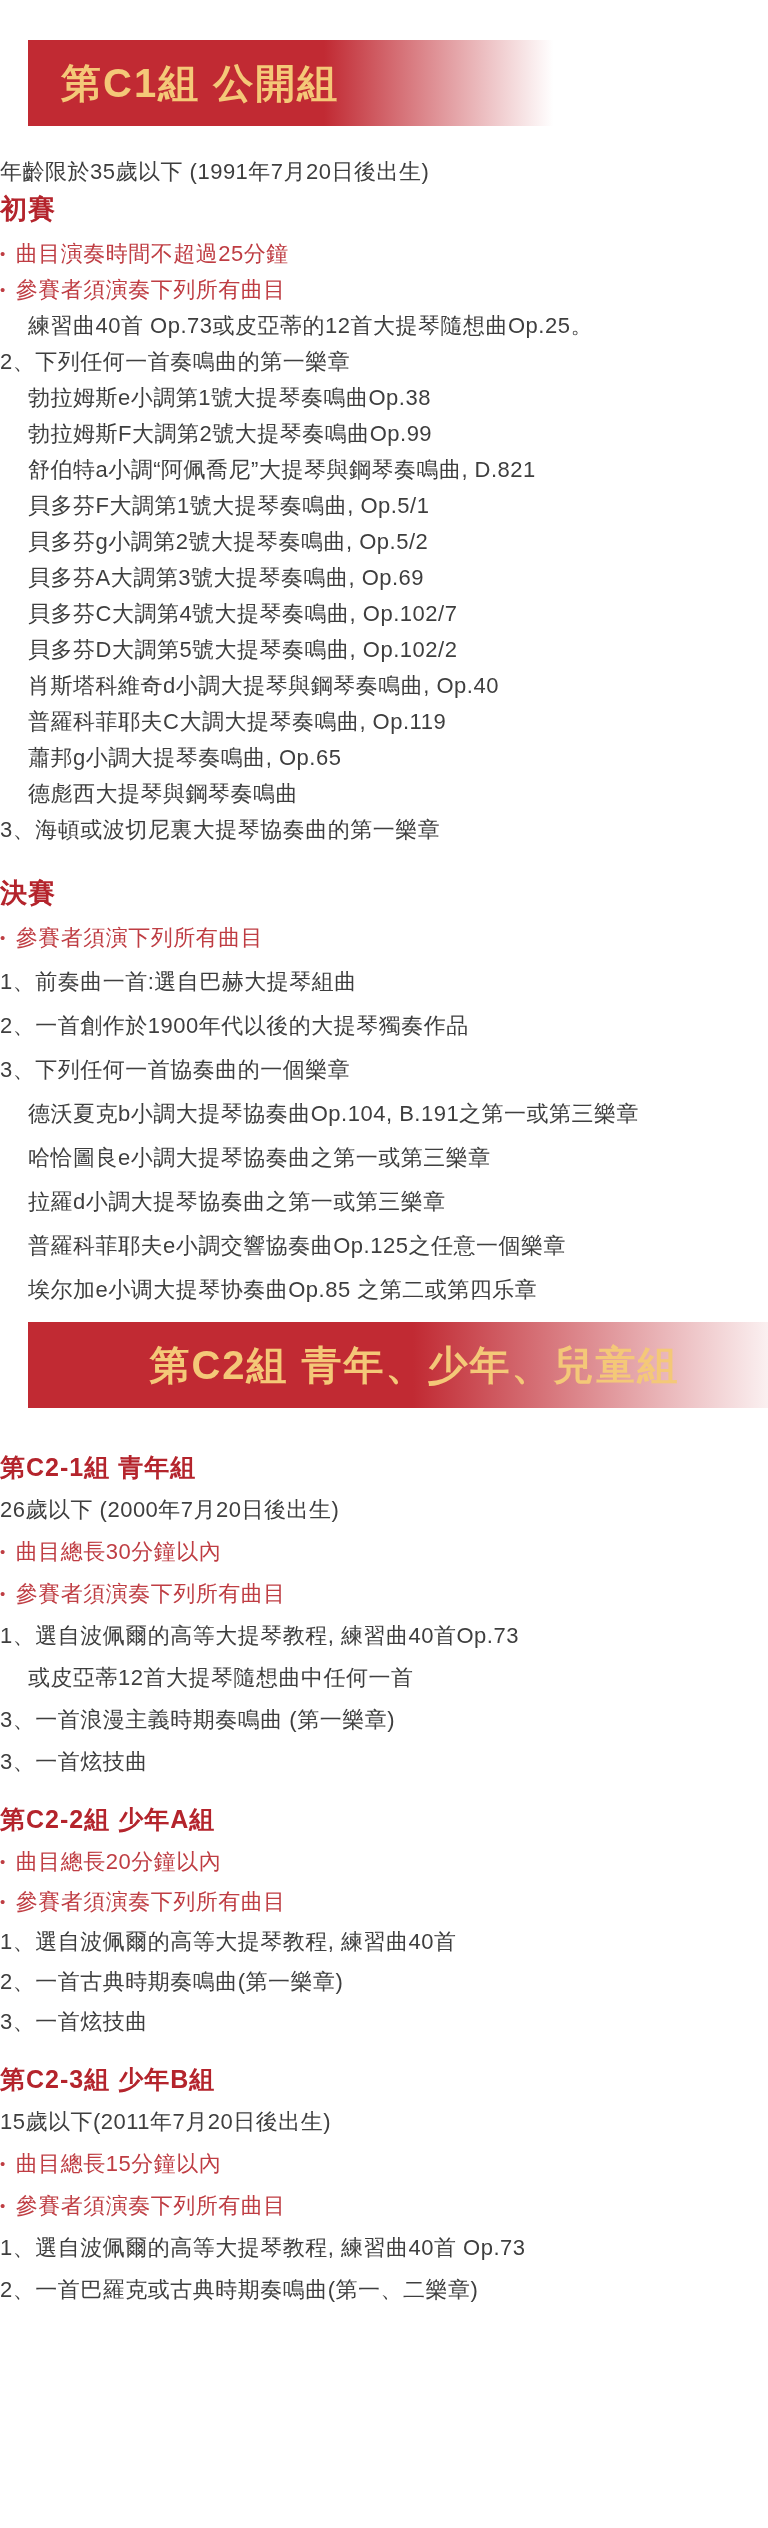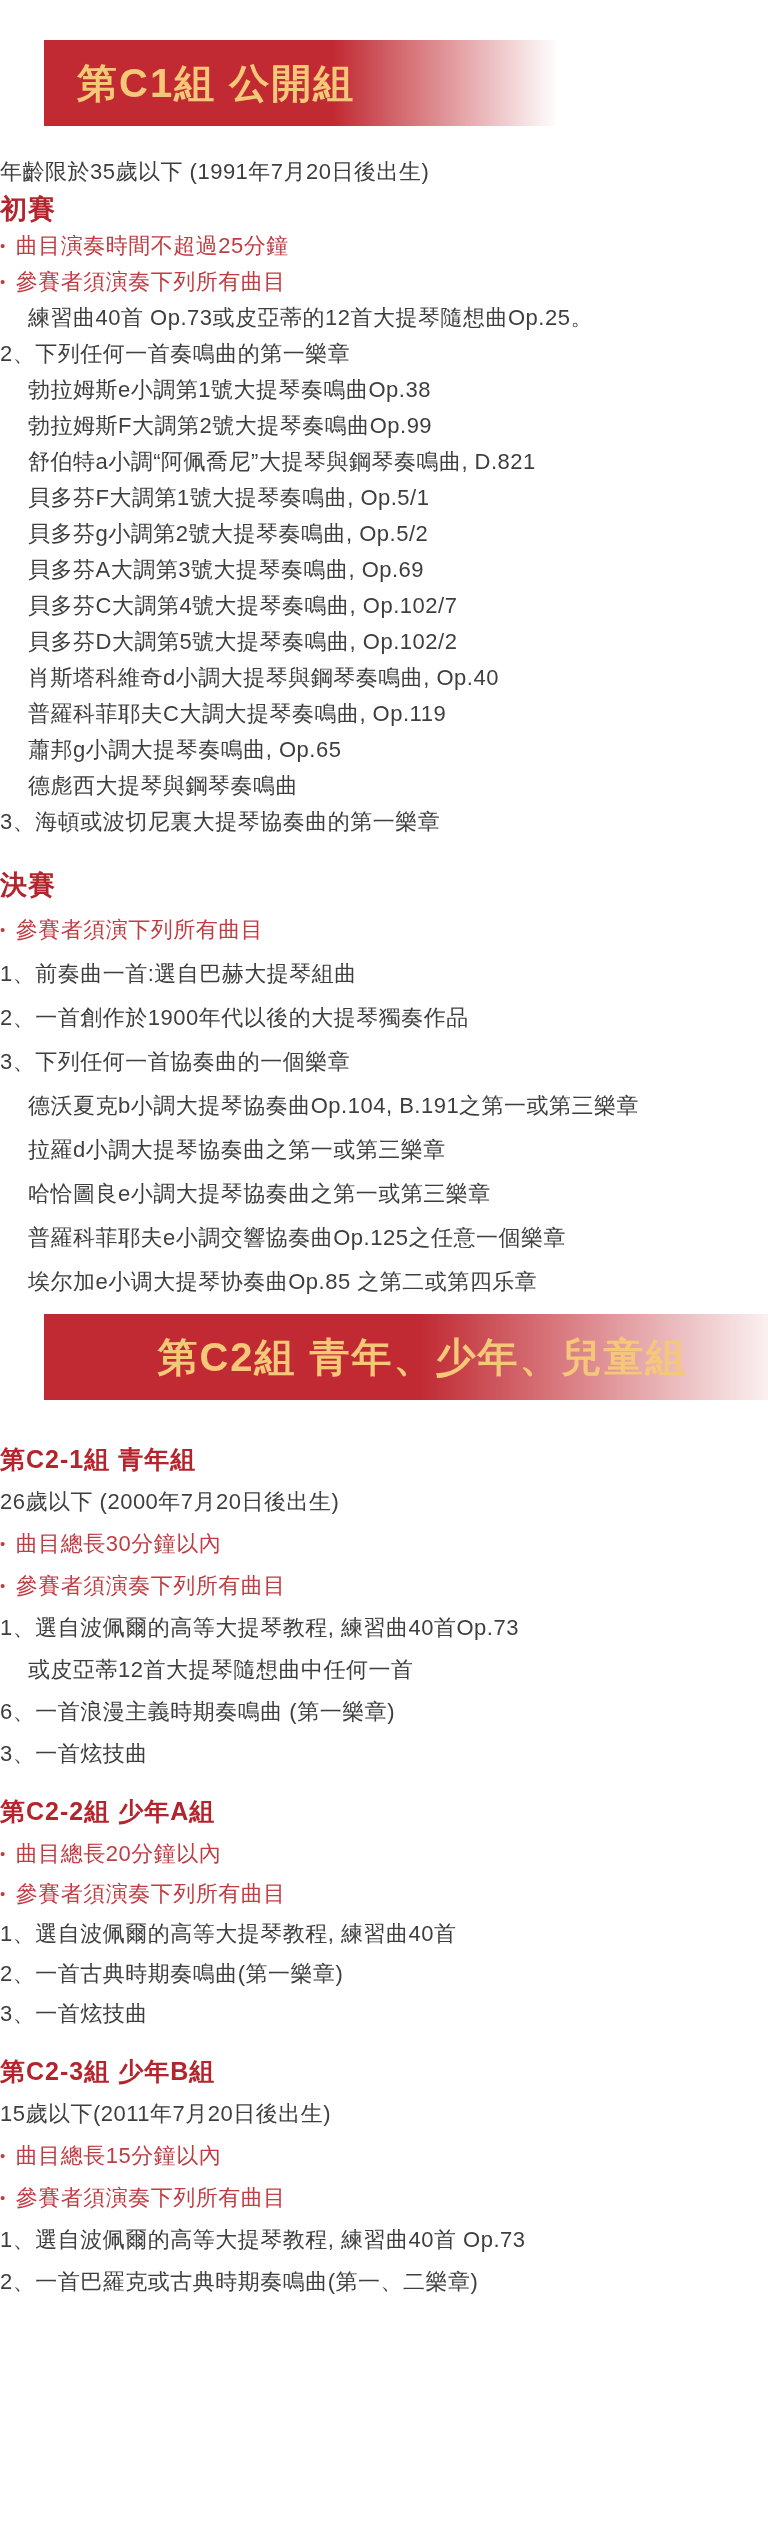--- a/index.html
+++ b/index.html
@@ -6,21 +6,21 @@
   html, body { background: #ffffff; }
   body {
     width: 768px; height: 2528px; overflow: hidden;
     font-family: "Liberation Sans", "DejaVu Sans", sans-serif;
     background: var(--page-bg, #ffffff);
   }
   .page { width: 768px; height: 2528px; padding-top: 40px; overflow: hidden; }
 
   
   .banner {
-    margin-left: 44px; height: 86px;
+    margin-left: 28px; height: 86px;
     display: flex; align-items: center; padding-left: 33px;
   }
   .section-c1 .banner {
     background: linear-gradient(90deg, var(--banner-red) 0%, var(--banner-red) 40%, rgba(193,42,51,0) 71%);
     margin-bottom: 34px;
   }
   .section-c2 .banner {
     background: linear-gradient(90deg, var(--banner-red) 0%, var(--banner-red) 52%, rgba(193,42,51,0.07) 100%);
     margin-bottom: 44px;
     justify-content: center;
@@ -38,21 +38,21 @@
     font-size: 22px; line-height: 24px; white-space: nowrap;
     color: var(--body-gray); letter-spacing: 0.5px;
   }
   .line.indent1 { padding-left: 28px; }
 
   .bullet { color: var(--bullet-red); }
   .bullet .marker { font-size: 15px; margin-right: 10px; vertical-align: 2px; }
 
   .round-heading {
     font-size: 27px; line-height: 30px; font-weight: bold;
-    color: var(--heading-red); letter-spacing: 1px; margin-bottom: 10px;
+    color: var(--heading-red); letter-spacing: 1px; margin-bottom: 18px;
   }
   .group-heading {
     font-size: 25px; line-height: 30px; font-weight: bold;
     color: var(--heading-red); letter-spacing: 1px; margin-bottom: 16px;
   }
   .intro-line { margin-bottom: 10px; }
 
   
   .block.s36 .line { margin-bottom: 12px; }
   .block.s40 .line { margin-bottom: 16px; }
@@ -93,40 +93,40 @@
           <div class="line item indent1">德彪西大提琴與鋼琴奏鳴曲</div>
           <div class="line item">3、海頓或波切尼裏大提琴協奏曲的第一樂章</div>
         </div>
         <div class="block s44">
           <div class="round-heading">決賽</div>
           <div class="line bullet"><span class="marker">•</span><span class="bullet-text">參賽者須演下列所有曲目</span></div>
           <div class="line item">1、前奏曲一首:選自巴赫大提琴組曲</div>
           <div class="line item">2、一首創作於1900年代以後的大提琴獨奏作品</div>
           <div class="line item">3、下列任何一首協奏曲的一個樂章</div>
           <div class="line item indent1">德沃夏克b小調大提琴協奏曲Op.104, B.191之第一或第三樂章</div>
+          <div class="line item indent1">哈恰圖良e小調大提琴協奏曲之第一或第三樂章</div>
           <div class="line item indent1">拉羅d小調大提琴協奏曲之第一或第三樂章</div>
-          <div class="line item indent1">哈恰圖良e小調大提琴協奏曲之第一或第三樂章</div>
           <div class="line item indent1">普羅科菲耶夫e小調交響協奏曲Op.125之任意一個樂章</div>
           <div class="line item indent1">埃尔加e小调大提琴协奏曲Op.85 之第二或第四乐章</div>
         </div>
       </div>
     </div>
     <div class="section section-c2">
       <div class="banner">
         <div class="banner-title">第C2組 青年、少年、兒童組</div>
       </div>
       <div class="content">
         <div class="block s42">
           <div class="group-heading">第C2-1組 青年組</div>
           <div class="line age-line">26歲以下 (2000年7月20日後出生)</div>
           <div class="line bullet"><span class="marker">•</span><span class="bullet-text">曲目總長30分鐘以內</span></div>
           <div class="line bullet"><span class="marker">•</span><span class="bullet-text">參賽者須演奏下列所有曲目</span></div>
           <div class="line item">1、選自波佩爾的高等大提琴教程, 練習曲40首Op.73</div>
           <div class="line item indent1">或皮亞蒂12首大提琴隨想曲中任何一首</div>
-          <div class="line item">6、一首浪漫主義時期奏鳴曲 (第一樂章)</div>
+          <div class="line item">3、一首浪漫主義時期奏鳴曲 (第一樂章)</div>
           <div class="line item">3、一首炫技曲</div>
         </div>
         <div class="block s40">
           <div class="group-heading">第C2-2組 少年A組</div>
           <div class="line bullet"><span class="marker">•</span><span class="bullet-text">曲目總長20分鐘以內</span></div>
           <div class="line bullet"><span class="marker">•</span><span class="bullet-text">參賽者須演奏下列所有曲目</span></div>
           <div class="line item">1、選自波佩爾的高等大提琴教程, 練習曲40首</div>
           <div class="line item">2、一首古典時期奏鳴曲(第一樂章)</div>
           <div class="line item">3、一首炫技曲</div>
         </div>

